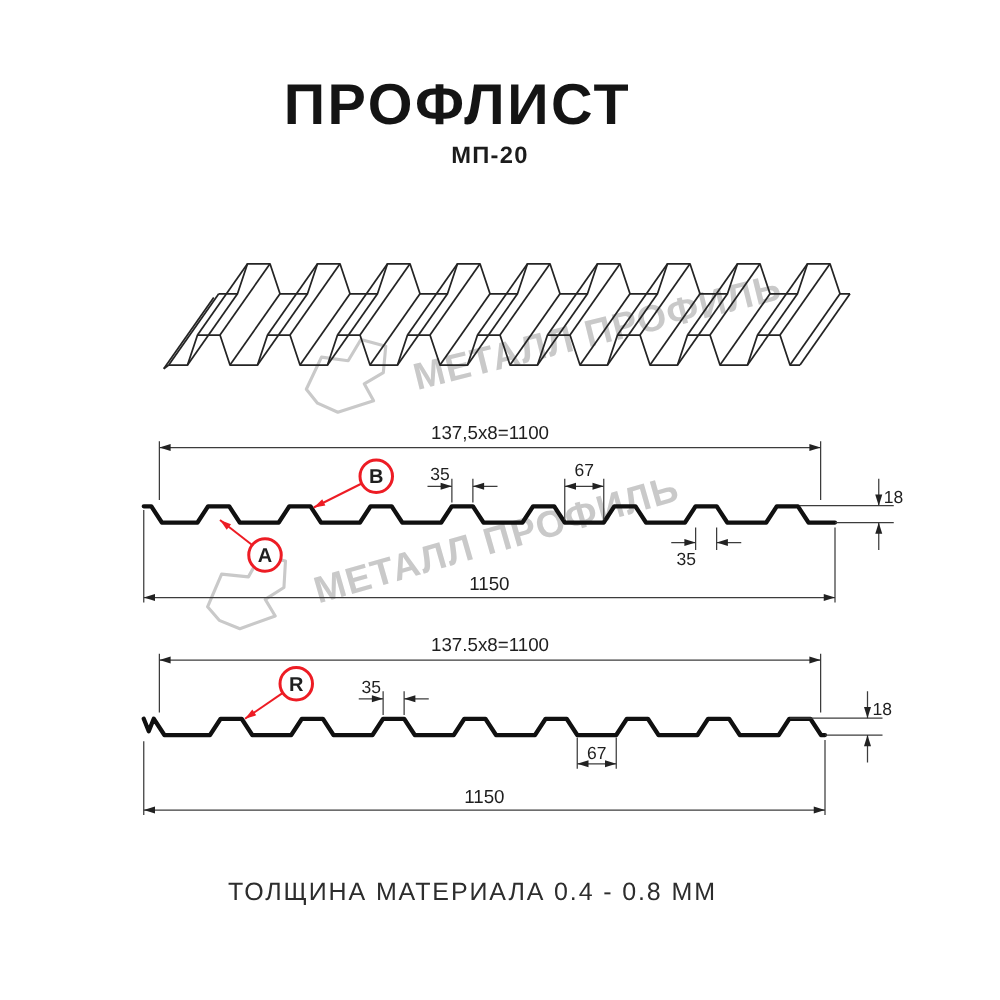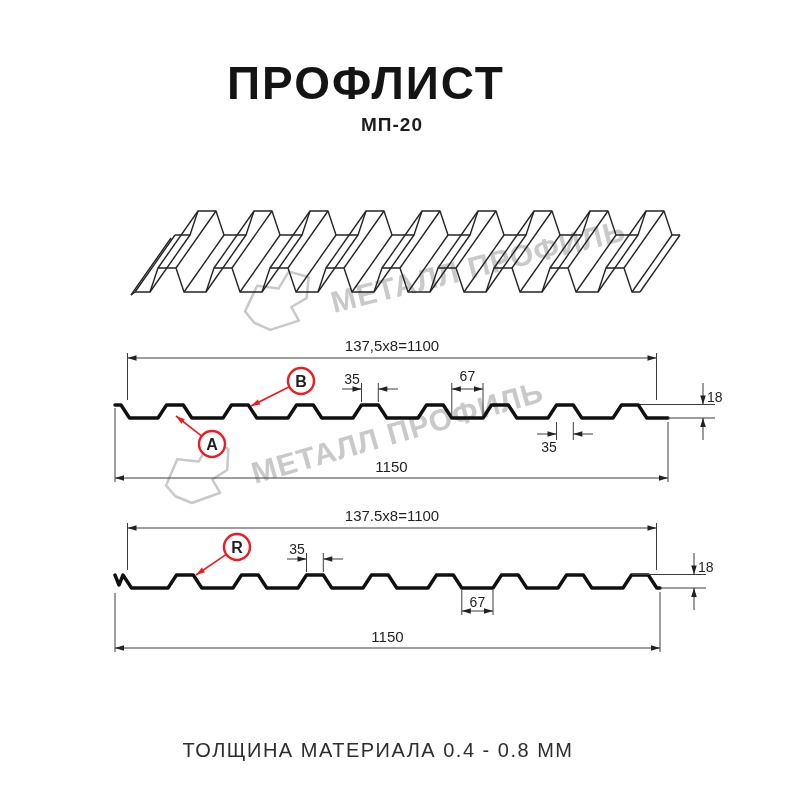--- a/index.html
+++ b/index.html
@@ -10,21 +10,21 @@
   .page-title{
     position:absolute;top:56px;left:0;width:732px;text-align:center;margin:0;
     font-size:46px;font-weight:800;letter-spacing:2px;color:#141414;
   }
   .page-subtitle{
     position:absolute;top:114px;left:0;width:784px;text-align:center;
     font-size:19px;font-weight:700;letter-spacing:1px;color:#1c1c1c;
   }
   .footer-note{
     position:absolute;top:703px;left:0;width:756px;text-align:center;
-    font-size:20px;font-weight:500;letter-spacing:1.5px;color:#2d2d2d;margin-top:36px;
+    font-size:20px;font-weight:500;letter-spacing:1.5px;color:#2d2d2d;
   }
   .wm{
     position:absolute;display:flex;align-items:flex-end;gap:12px;
     color:#c9c9c9;z-index:1;pointer-events:none;
   }
   .wm .wm-text{font-size:30px;font-weight:700;letter-spacing:1px;white-space:nowrap;line-height:1}
   .wm svg{flex:0 0 auto}
   .wm1{left:246px;top:278px;transform:rotate(-14deg);transform-origin:left bottom}
   .wm2{left:168px;top:452px;transform:rotate(-16deg);transform-origin:left bottom}
   .layer{position:absolute;left:0;z-index:2}

